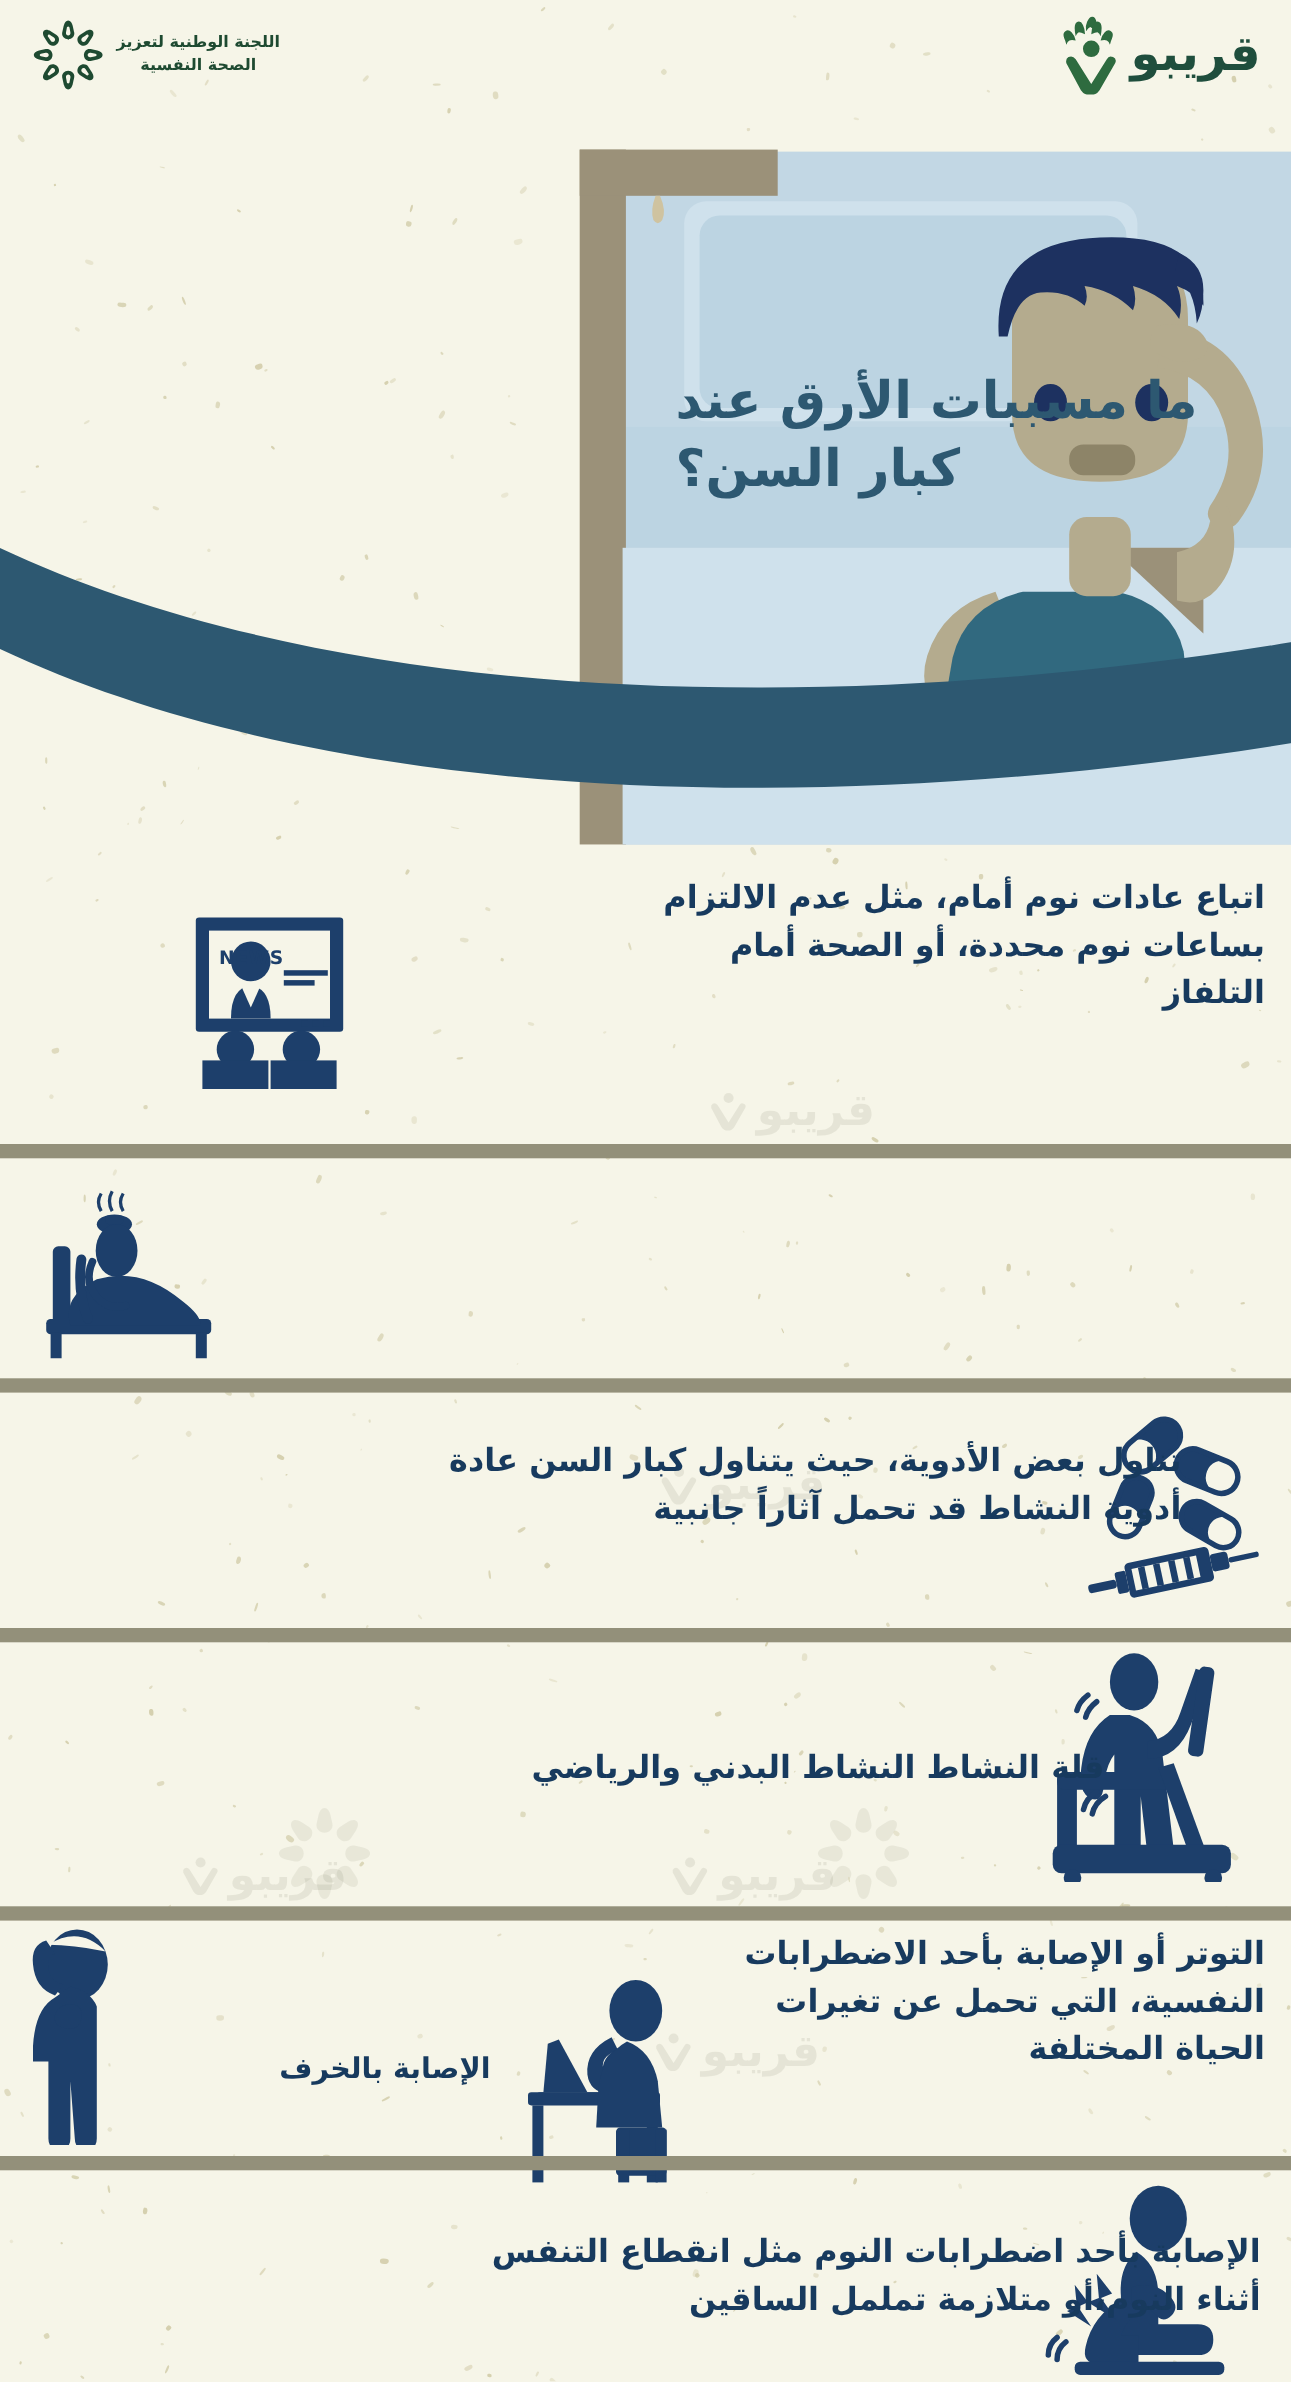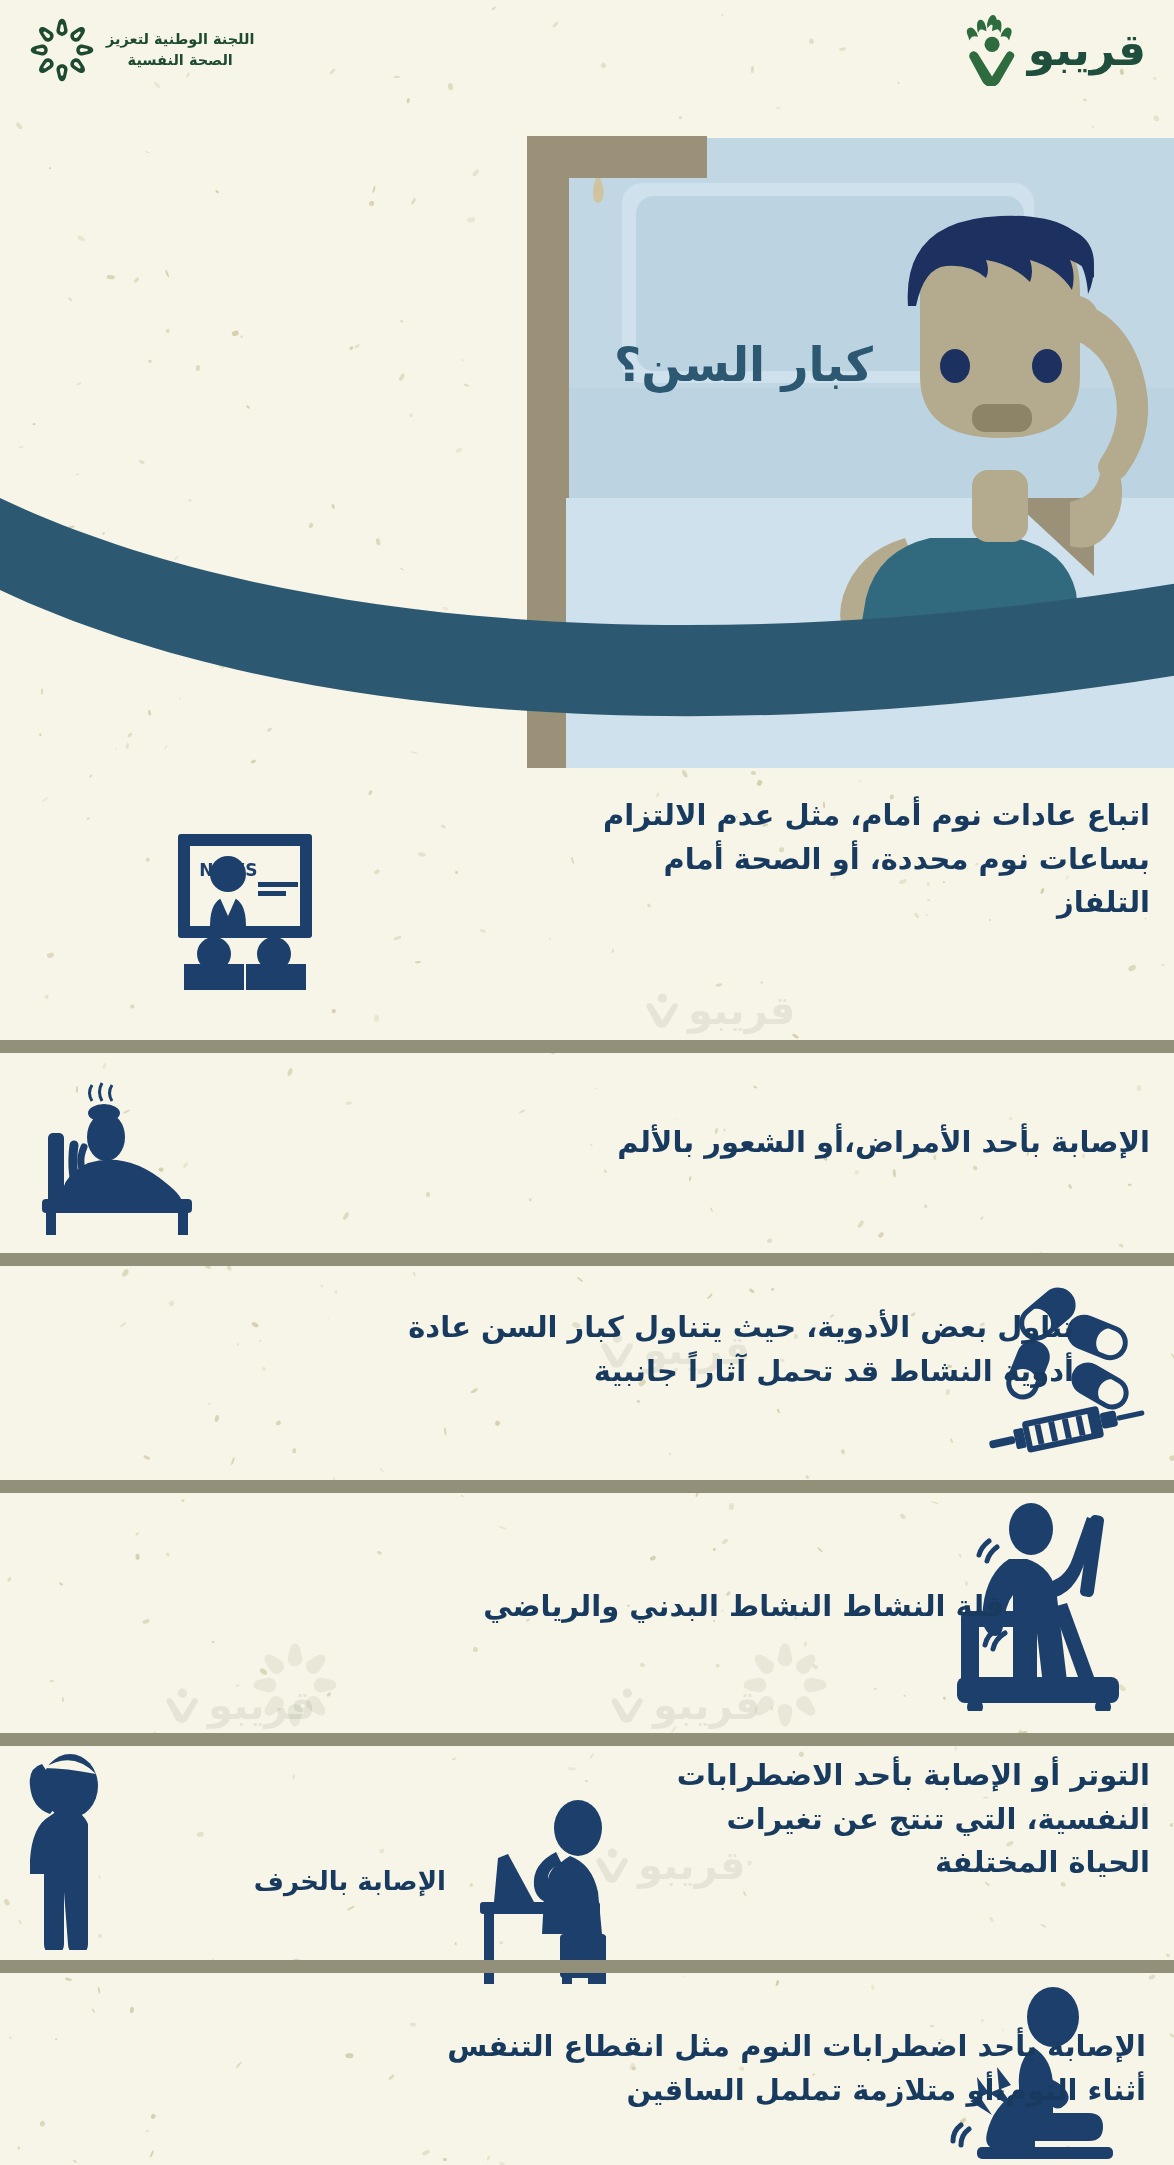--- a/index.html
+++ b/index.html
@@ -197,20 +197,21 @@
       <path d="M1060 190 q62 8 82 72 q18 58 -16 104 q-8 10 -20 4 q-12 -6 -6 -18 q26 -38 12 -78 q-14 -42 -60 -48z" fill="#b4ab8e"></path>
       <path d="M1052 188 q34 -6 44 12 q6 12 -6 18 q-18 8 -40 -6 q-10 -8 2 -24z" fill="#b4ab8e"></path>
 
       <path d="M1116 352 q16 46 -10 76 q-14 16 -36 10 l0 -44 q26 -6 30 -28 z" fill="#b4ab8e"></path>
 
       <path d="M-40 370 C 240 520, 700 560, 1220 468 L1220 560 C 700 650, 240 612, -40 462 Z" fill="#2d5871"></path>
     </svg>
   </div>
 
   <div class="title">
+    <span class="ln ln1">ما مسببات الأرق عند</span>
     <span class="ln ln2">كبار السن؟</span>
   </div>
 
   <div class="wm" style="left:640px; top:985px;">
     <span class="w-word">قريبو</span>
     <span class="w-mark">
       <svg viewBox="0 0 70 76" width="46" height="50">
           <g fill="#7b7c63">
         <circle cx="34" cy="20" r="7"></circle>
         <path d="M12 28 q-3 2 -2 6 l14 26 q3 5 9 5 q6 0 9 -5 l15 -26 q2 -4 -2 -6 q-4 -2 -6 2 L34 54 L19 30 q-3 -4 -7 -2z"></path>
@@ -377,23 +378,20 @@
             <rect x="18" y="136" width="10" height="24" stroke="none"></rect>
             <rect x="150" y="136" width="10" height="24" stroke="none"></rect>
 
             <path d="M60 88 q40 -12 78 20 q18 14 16 22 l-118 0 q-8 -26 24 -42z" stroke="none"></path>
 
             <path d="M56 72 q-8 18 4 32 q10 12 26 8" fill="none" stroke-width="7" stroke-linecap="round"></path>
             <path d="M46 70 q-4 30 6 54" fill="none" stroke-width="9" stroke-linecap="round"></path>
           </g>
         </svg>
       </div>
-      <div class="row-text r-main" style="right:24px; top:68px; width:800px;">
-        <div>الإصابة بأحد الأمراض،أو الشعور بالألم</div>
-      </div>
     </div>
     <div class="divider" style="top:1253px;"></div>
 
     <div class="row" style="top:1266px; height:214px;">
       <div class="icon-box" style="left:980px; top:12px;">
         <svg width="170" height="190" viewBox="0 0 170 190">
           <g fill="#1d3f6b">
 
             <g transform="rotate(-40 66 36)">
               <rect x="38" y="22" width="58" height="30" rx="15"></rect>
@@ -512,21 +510,21 @@
 
             <rect x="90" y="138" width="46" height="44" rx="4"></rect>
 
             <rect x="92" y="140" width="10" height="48"></rect>
             <rect x="126" y="140" width="10" height="48"></rect>
           </g>
         </svg>
       </div>
       <div class="row-text r-main" style="right:24px; top:8px; width:600px;">
         <div>التوتر أو الإصابة بأحد الاضطرابات</div>
-        <div>النفسية، التي تنتج عن تغيرات</div>
+        <div>النفسية، التي تحمل عن تغيرات</div>
         <div>الحياة المختلفة</div>
       </div>
     </div>
     <div class="divider" style="top:1960px;"></div>
 
     <div class="row" style="top:1973px; height:192px;">
       <div class="icon-box" style="left:925px; top:8px;">
         <svg width="210" height="180" viewBox="0 0 210 180">
           <g fill="#1d3f6b">
 

